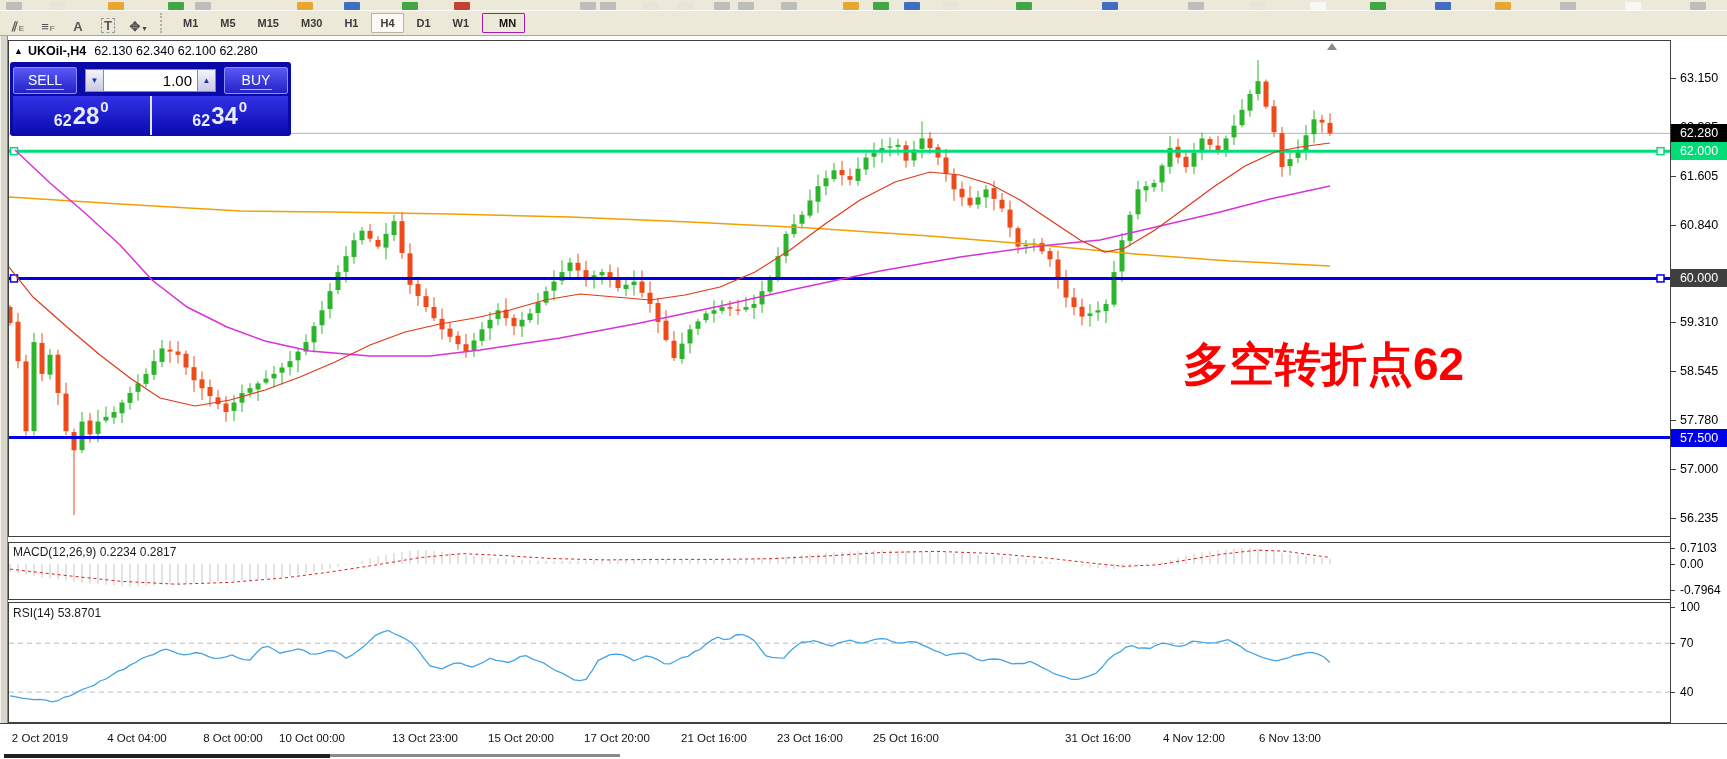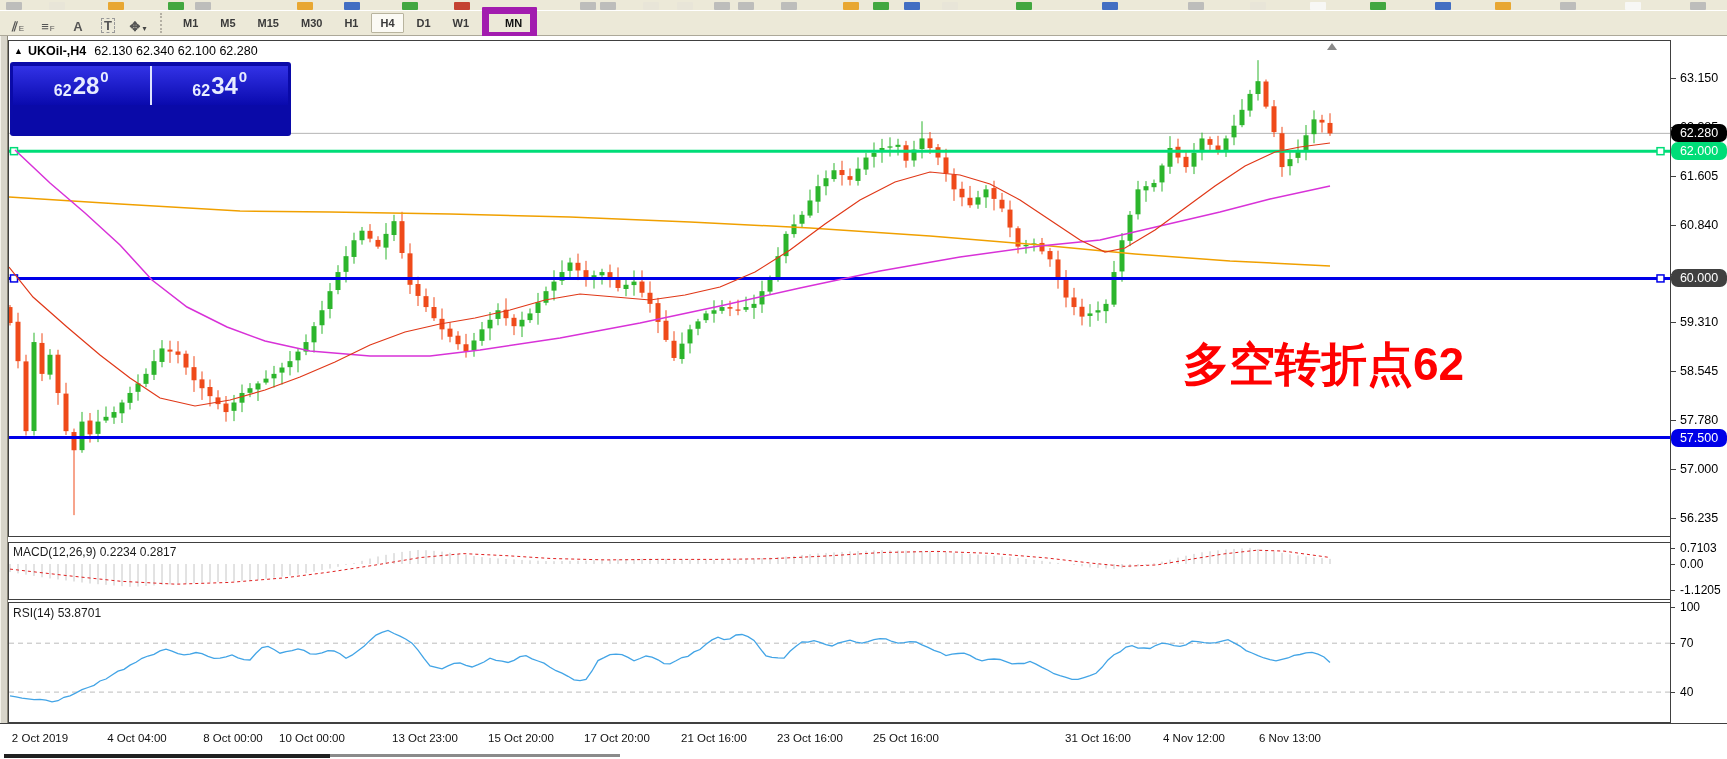--- a/index.html
+++ b/index.html
@@ -15,21 +15,21 @@
   .tool { width:24px; height:20px; margin-left:6px; display:flex; align-items:flex-end; justify-content:center;
           color:#555; font-size:12px; line-height:1; cursor:default; position:relative; }
   .tool .main { font-size:13px; font-weight:bold; }
   .tool .sub  { font-size:8px; margin-left:1px; }
   .tool.boxed .main { border:1px dashed #999; padding:0 2px; }
   .tool .caret { font-size:8px; color:#444; margin-left:2px; }
   .tb-sep { width:4px; height:20px; border-left:2px dotted #b4b0a4; margin:0 8px 0 10px; }
   .tf-btn { padding:3px 8px; margin:0 2px; font-size:11px; font-weight:600; color:#3a3a3a;
             border:1px solid transparent; border-radius:1px; }
   .tf-btn.active  { background:#fbfaf4; border:1px solid #b8b49e; }
-  .tf-btn.outlined{ border:7px solid #a21caf; font-weight:700; color:#111;padding-left:16px; }
+  .tf-btn.outlined{ border:1px solid #a21caf; font-weight:700; color:#111;padding-left:16px; }
   
   #win { left:0; top:36px; width:1727px; height:723px; background:#fff; }
   #left-edge { left:0; top:0; width:8px; height:723px; background:#d8d5ca;
                border-left:1px solid #f4f2ea; border-right:1px solid #8a8678; }
   .frame { border:1px solid #404040; border-right:none; background:transparent; pointer-events:none; }
   #frame-main { left:8px; top:4px;   width:1662px; height:497px; }
   #frame-macd { left:8px; top:506px; width:1662px; height:58px;  }
   #frame-rsi  { left:8px; top:566px; width:1662px; height:121px; }
   #axis-vline { left:1670px; top:4px; width:1px; height:713px; background:#404040; }
   svg { position:absolute; display:block; }
@@ -53,21 +53,21 @@
             background:linear-gradient(#3232e6,#0a0aae); color:#e7ecff; }
   .px-box:first-child { border-right:2px solid #dfe4ff; }
   .px-sub { font-size:16px; font-weight:bold; align-self:flex-end; margin-bottom:5px; }
   .px-big { font-size:24px; font-weight:bold; line-height:36px; margin:12px 1px; }
   .px-sup { font-size:15px; font-weight:bold; align-self:flex-start; margin-top:2px; }
   
   #price-axis { left:1671px; top:4px; width:56px; height:749px; font-size:12.5px; color:#000; }
   .ptick { position:absolute; left:0; width:5px; height:1px; background:#404040; }
   .plabel{ position:absolute; left:9px; height:16px; line-height:16px; white-space:nowrap; }
   .badge { position:absolute; left:0; width:56px; height:18px; line-height:18px; color:#fff;
-           text-align:center; font-size:12.5px;border-radius:7px; }
+           text-align:center; font-size:12.5px; }
   
   .ind-label { color:#1a1a1a; font-size:12px; white-space:nowrap; }
   #macd-label { left:13px; top:509px;text-align:right; }
   #rsi-label  { left:13px; top:570px; }
   
   #time-axis { left:0; top:687px; width:1727px; height:30px; border-top:1px solid #404040; background:#fff; }
   .tlabel { position:absolute; top:8px; width:96px; margin-left:-48px; text-align:center;
             font-size:11.5px; color:#111; white-space:nowrap; }
   #bottom-strip { left:0; top:717px; width:1727px; height:6px; background:#fff; }
   #bottom-strip .seg { position:absolute; top:1px; height:4px; }
@@ -683,20 +683,29 @@
       <polyline points="10,695.9 16,696.8 22,698.1 28,698.9 34,699.6 40,699.4 46,700.2 52,701.8 58,700.7 64,697.3 70,695.8 76,692.9 82,689.7 88,687.5 94,685.3 100,681.0 106,679.0 112,675.0 118,671.1 124,669.3 130,665.1 136,662.3 142,658.3 148,656.0 154,654.4 160,650.9 166,649.1 172,651.1 178,653.7 184,654.8 190,654.2 196,652.5 202,653.7 208,656.4 214,658.4 220,658.1 226,656.8 232,654.9 238,657.8 244,659.6 250,660.0 256,653.3 262,647.6 268,646.4 274,649.5 280,653.2 286,651.6 292,650.7 298,648.9 304,650.4 310,653.8 316,654.1 322,652.8 328,650.6 334,651.0 340,653.7 346,658.3 352,655.2 358,650.7 364,646.2 370,640.4 376,635.1 382,632.4 388,630.4 394,633.5 400,636.2 406,639.2 412,643.2 418,650.2 424,658.4 430,666.0 436,667.4 442,668.9 448,665.9 454,663.3 460,663.0 466,665.3 472,667.0 478,664.6 484,662.0 490,658.1 496,660.3 502,661.2 508,662.5 514,660.4 520,656.7 526,655.7 532,658.9 538,661.0 544,663.2 550,667.2 556,670.7 562,673.2 568,676.3 574,679.9 580,680.6 586,679.3 592,671.0 598,660.6 604,657.7 610,654.6 616,654.2 622,654.7 628,657.4 634,660.8 640,658.5 646,656.0 652,657.1 658,659.8 664,663.6 670,663.9 676,660.8 682,657.5 688,656.3 694,651.9 700,649.5 706,644.3 712,639.9 718,637.2 724,639.6 730,638.8 736,635.0 742,634.5 748,636.6 754,640.4 760,648.3 766,656.0 772,657.3 778,657.9 784,658.1 790,651.2 796,646.2 802,641.8 808,642.2 814,640.7 820,642.3 826,644.7 832,646.0 838,643.2 844,641.6 850,640.1 856,642.1 862,643.2 868,641.6 874,639.7 880,638.7 886,638.8 892,641.5 898,643.1 904,642.7 910,641.7 916,642.0 922,644.9 928,647.4 934,650.4 940,652.3 946,655.6 952,654.2 958,653.5 964,653.1 970,655.4 976,658.8 982,660.8 988,659.3 994,659.0 1000,659.5 1006,661.7 1012,663.8 1018,663.5 1024,663.5 1030,661.4 1036,664.1 1042,667.3 1048,670.2 1054,673.7 1060,675.6 1066,677.3 1072,679.3 1078,679.4 1084,677.6 1090,675.7 1096,673.3 1102,667.3 1108,659.9 1114,654.7 1120,651.9 1126,647.0 1132,645.6 1138,648.2 1144,648.0 1150,648.5 1156,645.3 1162,643.1 1168,643.8 1174,645.7 1180,646.3 1186,644.9 1192,641.2 1198,641.7 1204,642.7 1210,643.2 1216,642.6 1222,641.2 1228,639.7 1234,642.9 1240,646.1 1246,650.6 1252,653.0 1258,655.7 1264,658.0 1270,659.6 1276,660.8 1282,659.4 1288,658.0 1294,655.3 1300,654.5 1306,652.8 1312,652.4 1318,654.2 1324,657.0 1330,662.5" fill="none" stroke="#42a4e6" stroke-width="1.3"></polyline>
     </svg>
 
   <div id="axis-vline" class="abs"></div>
 
   <div id="header-line" class="abs">
     <span class="tri">▲</span><span class="sym">UKOil-,H4</span><span>62.130 62.340 62.100 62.280</span>
   </div>
 
   <div id="trade-panel" class="abs">
+    <div id="tp-row1">
+      <button class="tp-btn"><span>SELL</span></button>
+      <div style="flex:1"></div>
+      <div class="spin">▼</div>
+      <input id="vol-input" value="1.00" style="">
+      <div class="spin">▲</div>
+      <div style="flex:1"></div>
+      <button class="tp-btn"><span>BUY</span></button>
+    </div>
     <div id="tp-row2">
       <div class="px-box">
         <span class="px-sub">62</span>
         <span class="px-big">28</span>
         <span class="px-sup">0</span>
       </div>
       <div class="px-box">
         <span class="px-sub">62</span>
         <span class="px-big">34</span>
         <span class="px-sup">0</span>
@@ -727,21 +736,21 @@
       <div class="plabel" style="top: 371.693px;">57.780</div>
       <div class="ptick" style="top: 429.324px;"></div>
       <div class="plabel" style="top: 421.324px;">57.000</div>
       <div class="ptick" style="top: 478.001px;"></div>
       <div class="plabel" style="top: 470.001px;">56.235</div>
       <div class="ptick" style="top: 507.663px; width: 4px;"></div>
       <div class="plabel" style="top: 499.663px; font-size: 12px;">0.7103</div>
       <div class="ptick" style="top: 524px; width: 4px;"></div>
       <div class="plabel" style="top: 516px; font-size: 12px;">0.00</div>
       <div class="ptick" style="top: 549.771px; width: 4px;"></div>
-      <div class="plabel" style="top: 541.771px; font-size: 12px;">-1.1205</div>
+      <div class="plabel" style="top: 541.771px; font-size: 12px;">-0.7964</div>
       <div class="ptick" style="top: 566.525px; width: 4px;"></div>
       <div class="plabel" style="top: 558.525px; font-size: 12px;">100</div>
       <div class="ptick" style="top: 603.2px; width: 4px;"></div>
       <div class="plabel" style="top: 595.2px; font-size: 12px;">70</div>
       <div class="ptick" style="top: 652.1px; width: 4px;"></div>
       <div class="plabel" style="top: 644.1px; font-size: 12px;">40</div>
       <div class="ptick" style="top: 688.775px; width: 4px;"></div>
       <div class="plabel" style="top: 680.775px; font-size: 12px;">0</div>
       <div class="badge" style="top: 102.174px; background: rgb(0, 221, 120);">62.000</div>
       <div class="badge" style="top: 229.434px; background: #404040;">60.000</div>

